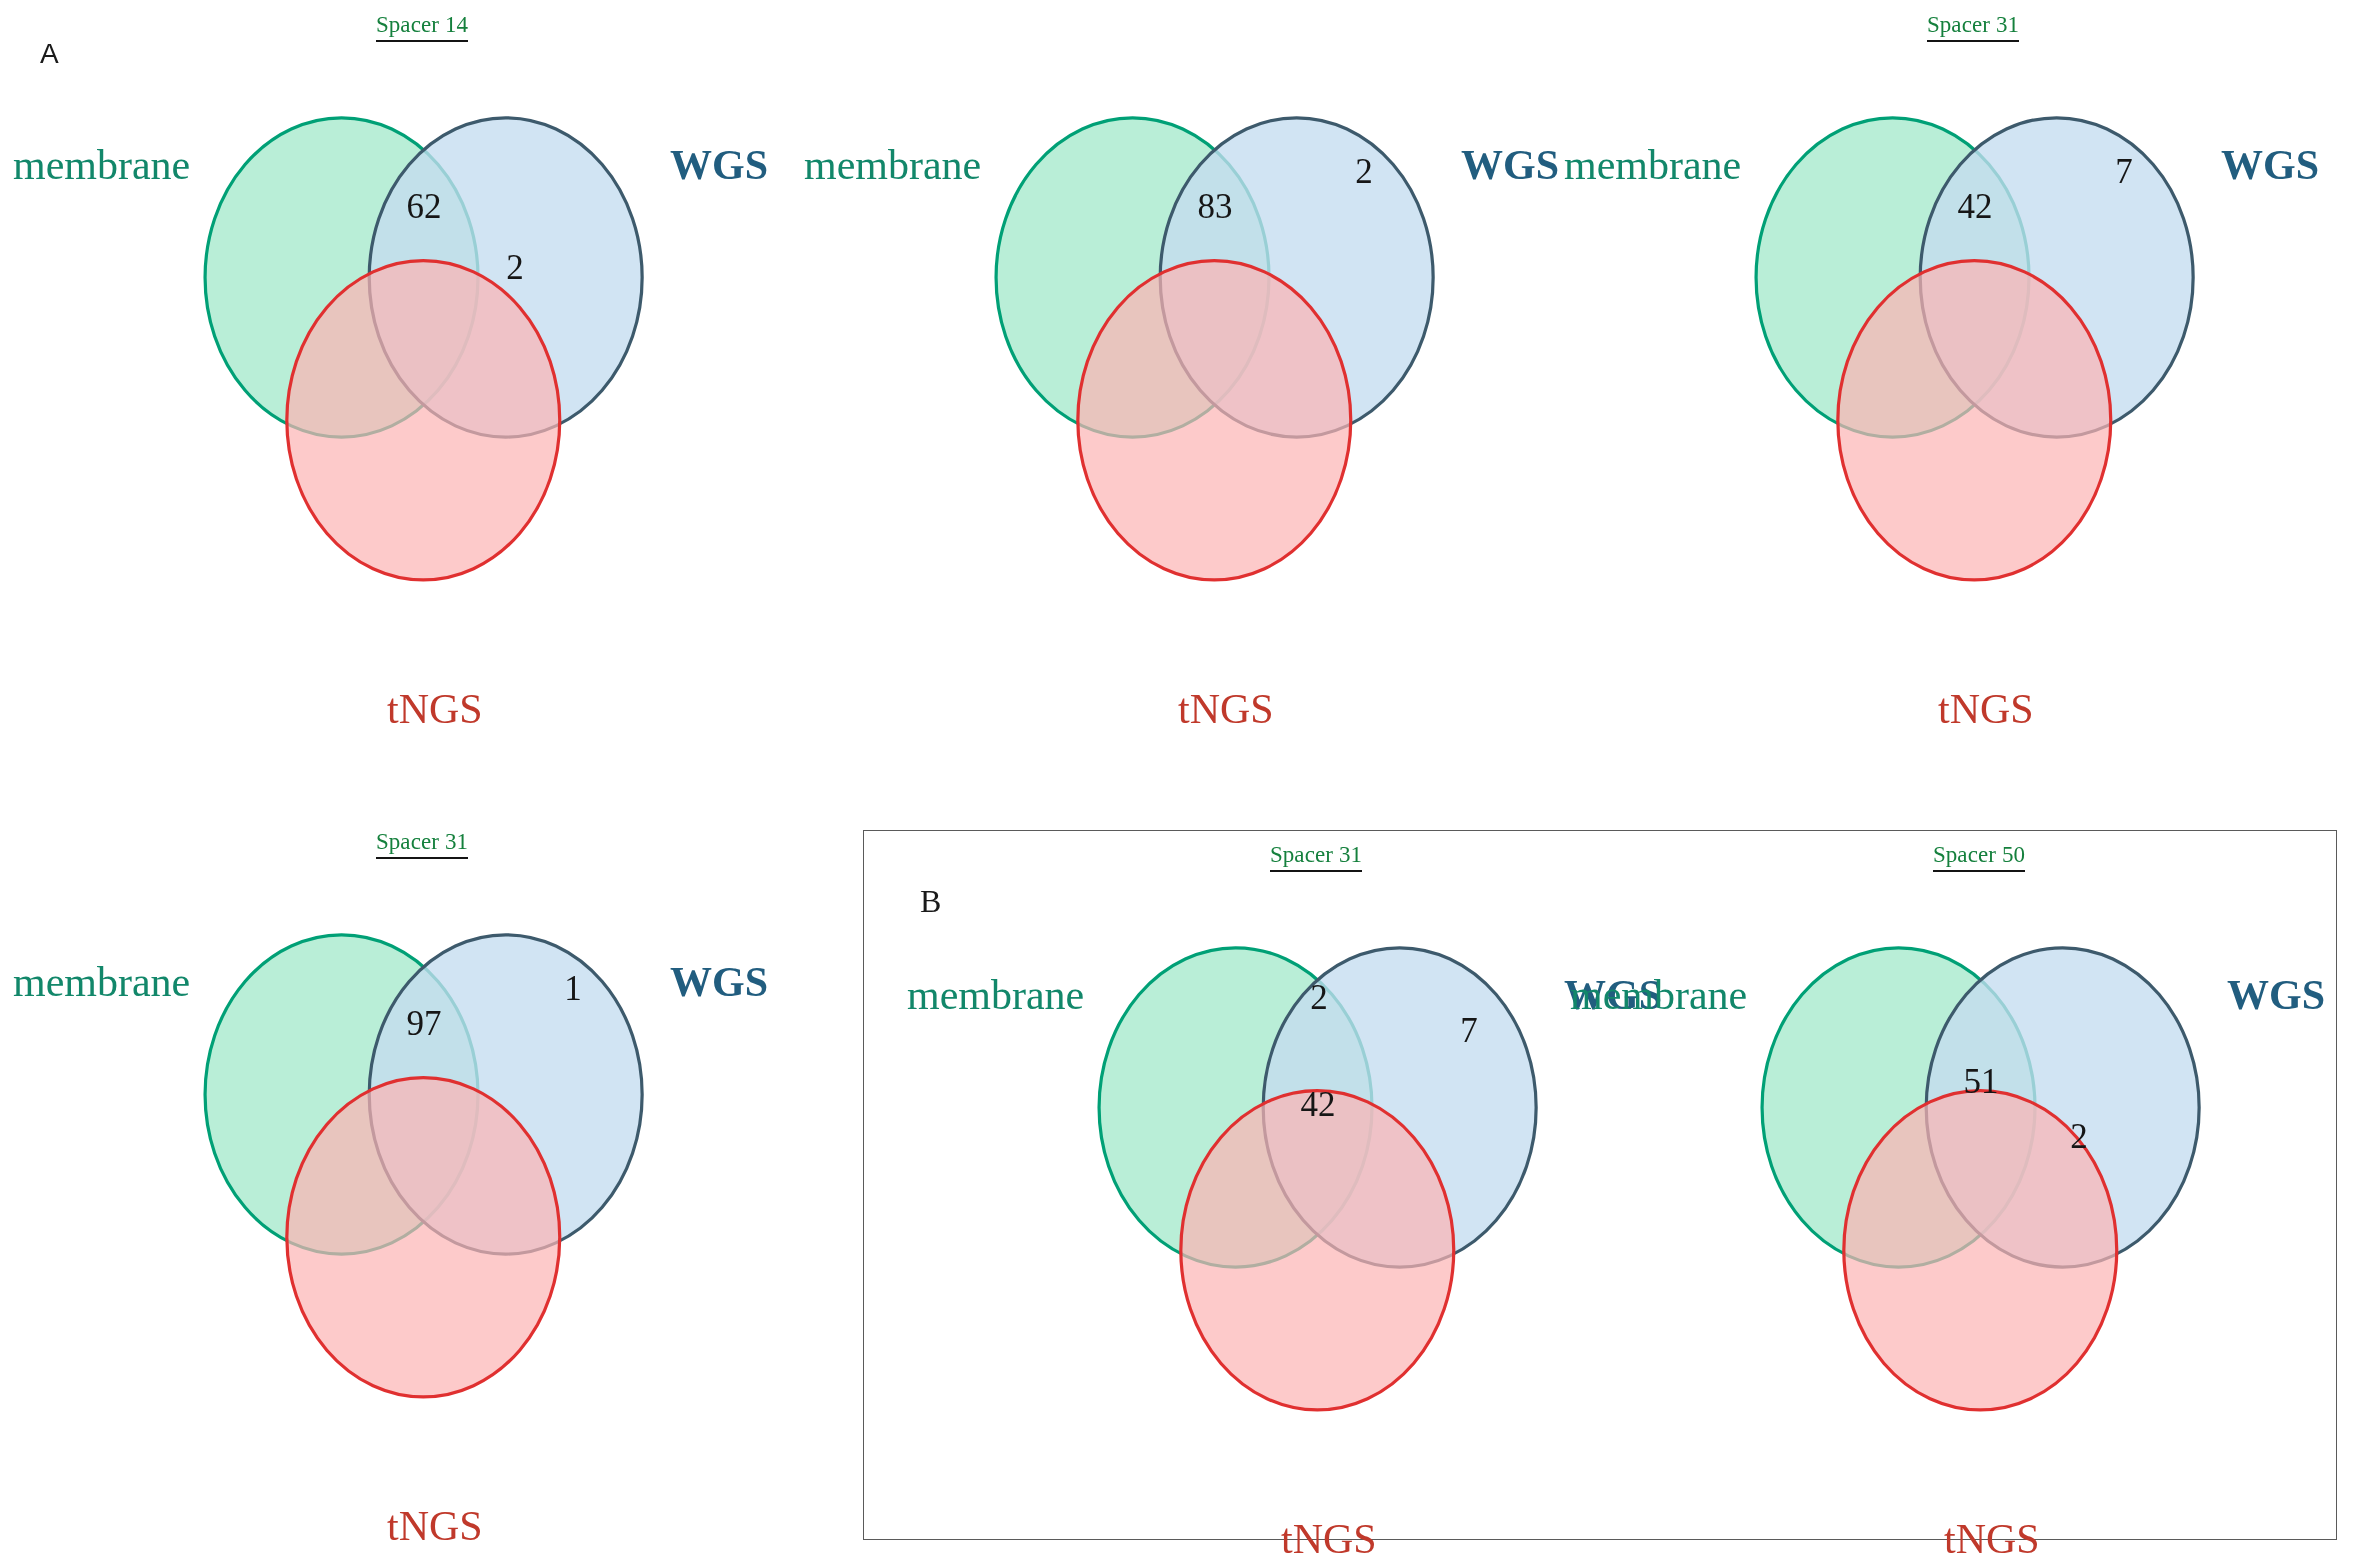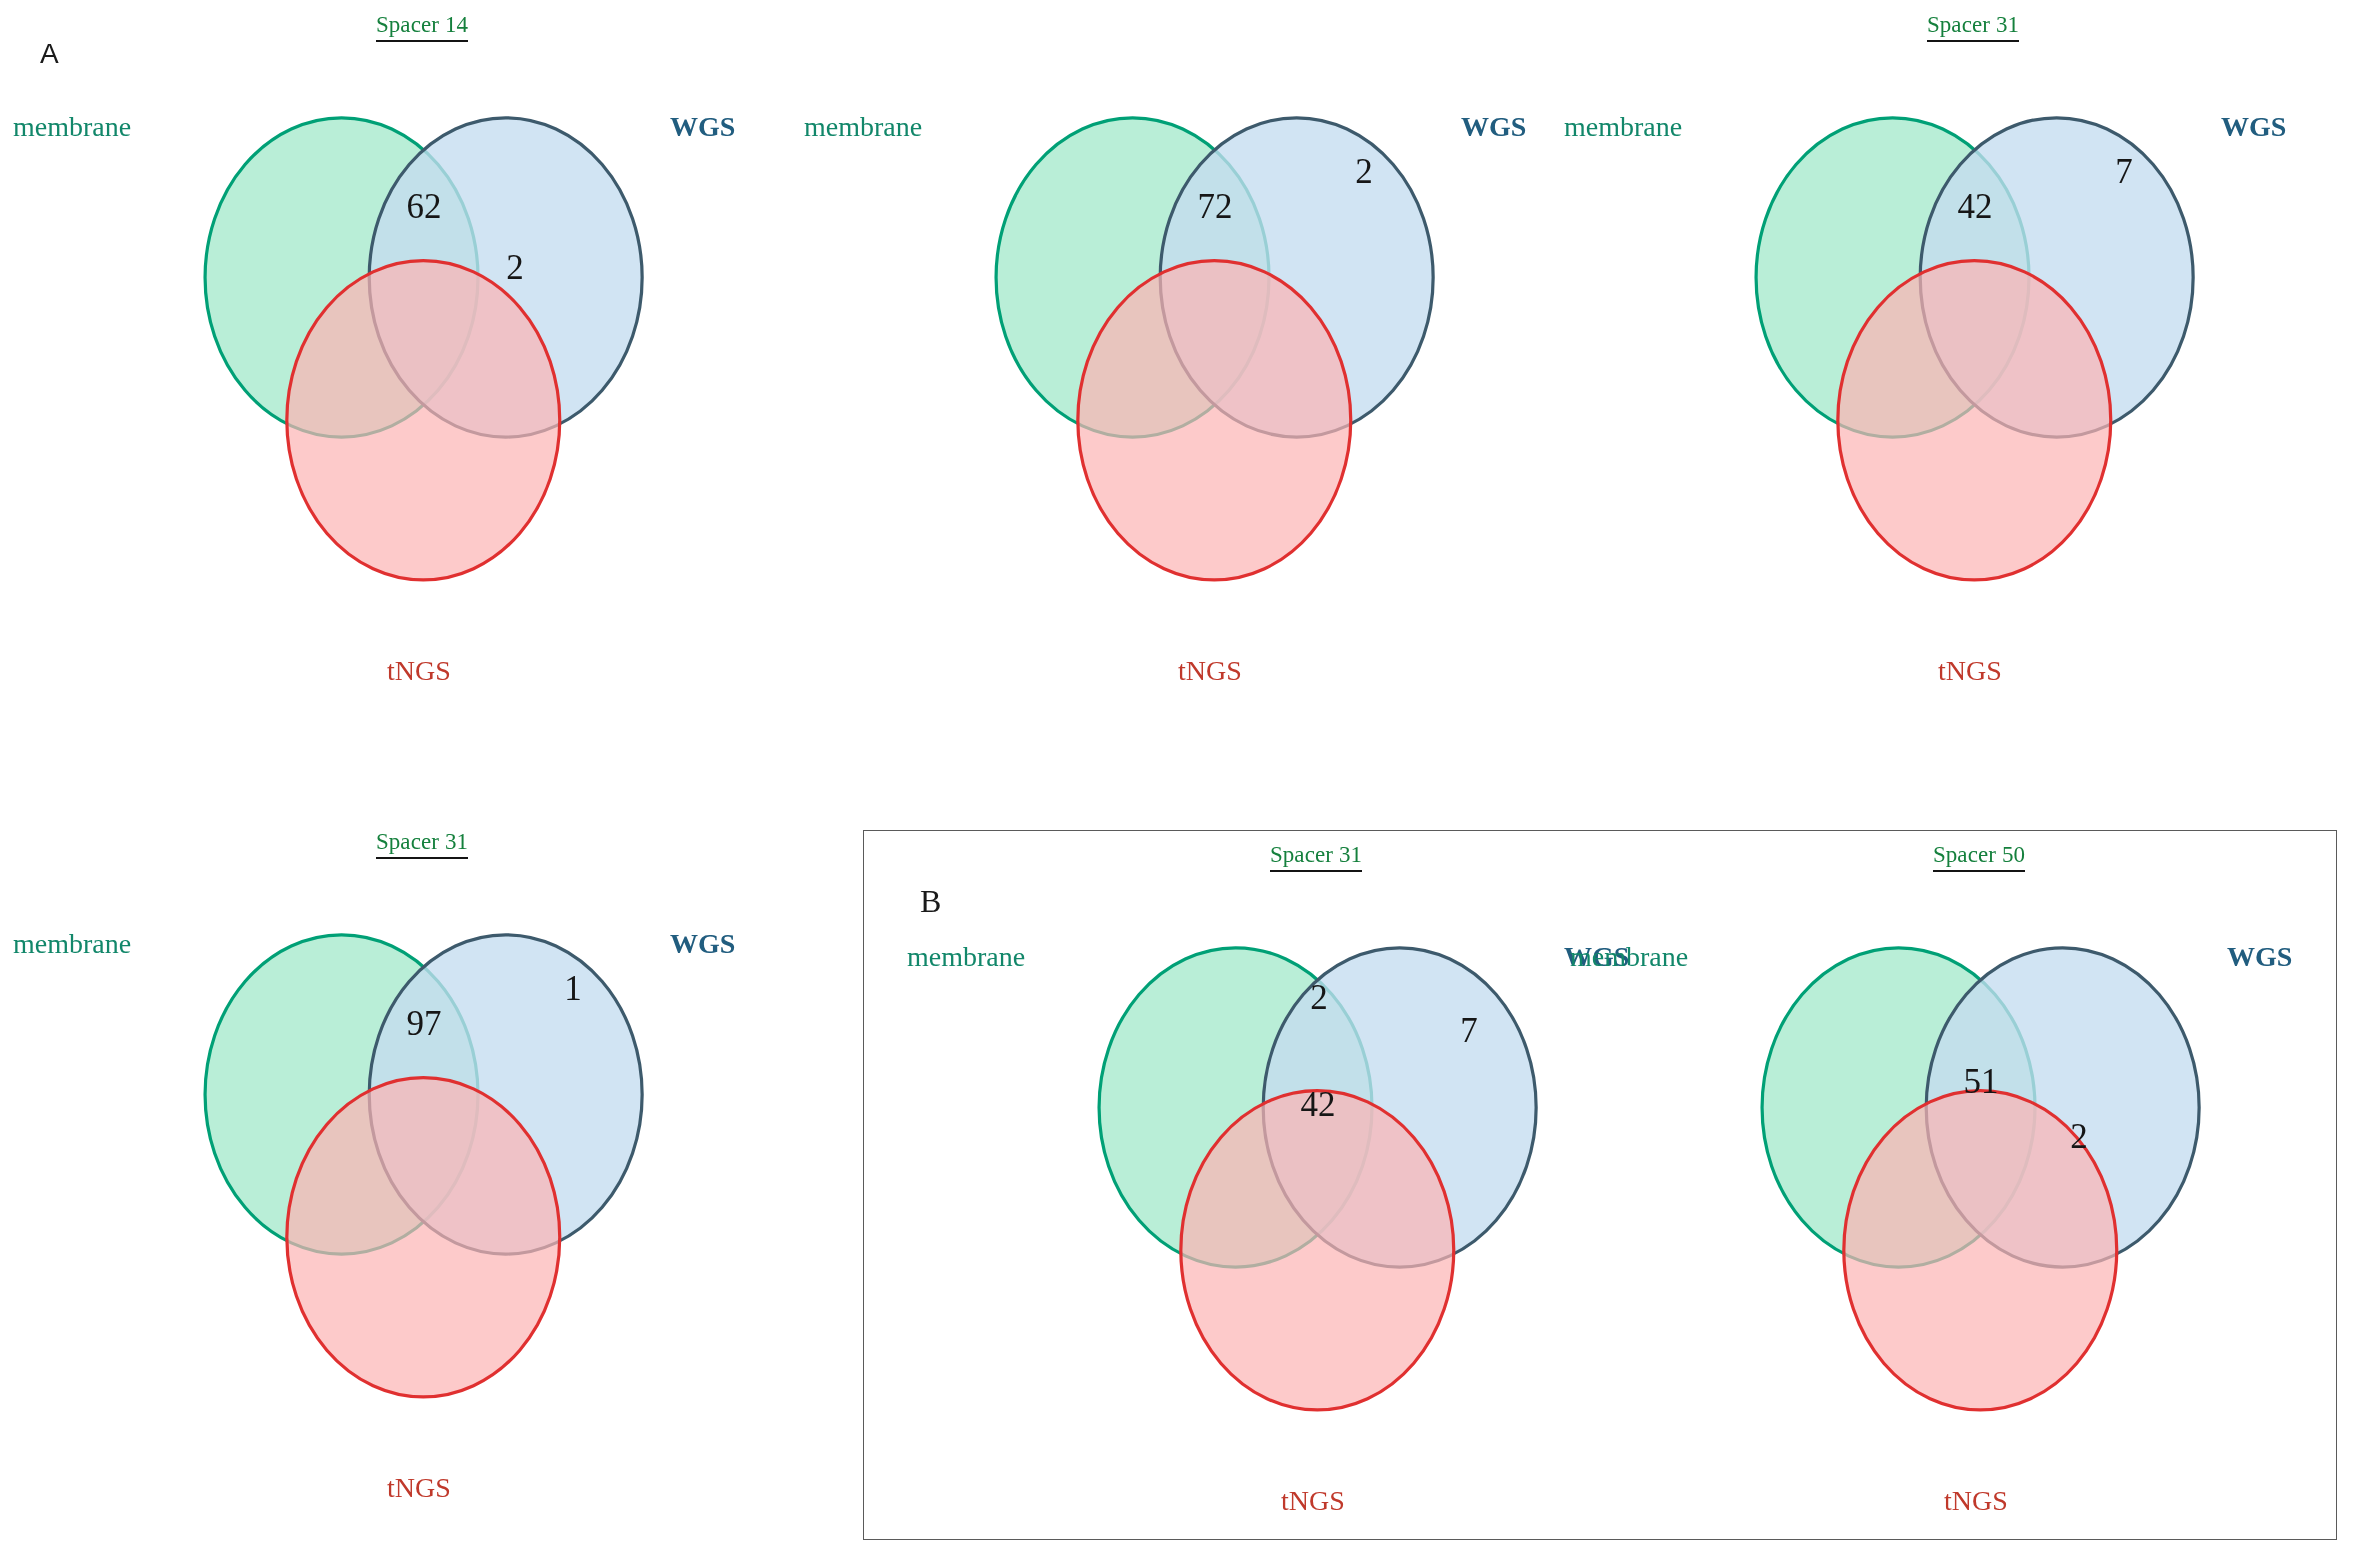--- a/index.html
+++ b/index.html
@@ -68,23 +68,24 @@
     position: absolute;
     left: 0;
     top: 39px;
     width: 766px;
     height: 689px;
     overflow: visible;
   }
 
   .lbl {
     position: absolute;
-    font-size: 28px;
+    font-size: 42px;
     line-height: 1;
     white-space: nowrap;
+    margin-top: 31px;
   }
   .lbl-membrane { color: #12876a; }
   .lbl-wgs      { color: #215d7f; font-weight: bold; }
   .lbl-tngs     { color: #c0392b; }
 
   .count {
     position: absolute;
     font-size: 35px;
     color: #161616;
     line-height: 1;
@@ -121,21 +122,21 @@
 <div class="venn" id="venn-1" style="left:830px; top:13px;">
   <svg class="venn-svg" viewBox="0 0 1190 1070">
     <ellipse cx="470" cy="350" rx="212" ry="248" fill="#9ee8c8" fill-opacity="0.72" stroke="#00a076" stroke-width="5"></ellipse>
     <ellipse cx="725" cy="350" rx="212" ry="248" fill="#c4dcef" fill-opacity="0.78" stroke="#3d5a6c" stroke-width="5"></ellipse>
     <ellipse cx="597" cy="572" rx="212" ry="248" fill="#fcb3b3" fill-opacity="0.70" stroke="#e03030" stroke-width="5"></ellipse>
   </svg>
   <div class="lbl lbl-membrane" style="left:-26px; top:100px;">membrane</div>
   <div class="lbl lbl-wgs" style="left:631px; top:100px;">WGS</div>
   <div class="lbl lbl-tngs" style="left:348px; top:644px;">tNGS</div>
 
-  <div class="count" style="left:385px; top:193px;">72</div>
+  <div class="count" style="left:385px; top:193px;">83</div>
   <div class="count" style="left:534px; top:158px;">2</div>
 </div>
 
 <div class="venn" id="venn-2" style="left:1590px; top:13px;">
   <div class="venn-title">
     <span>Spacer 31</span>
   </div>
   <svg class="venn-svg" viewBox="0 0 1190 1070">
     <ellipse cx="470" cy="350" rx="212" ry="248" fill="#9ee8c8" fill-opacity="0.72" stroke="#00a076" stroke-width="5"></ellipse>
     <ellipse cx="725" cy="350" rx="212" ry="248" fill="#c4dcef" fill-opacity="0.78" stroke="#3d5a6c" stroke-width="5"></ellipse>

